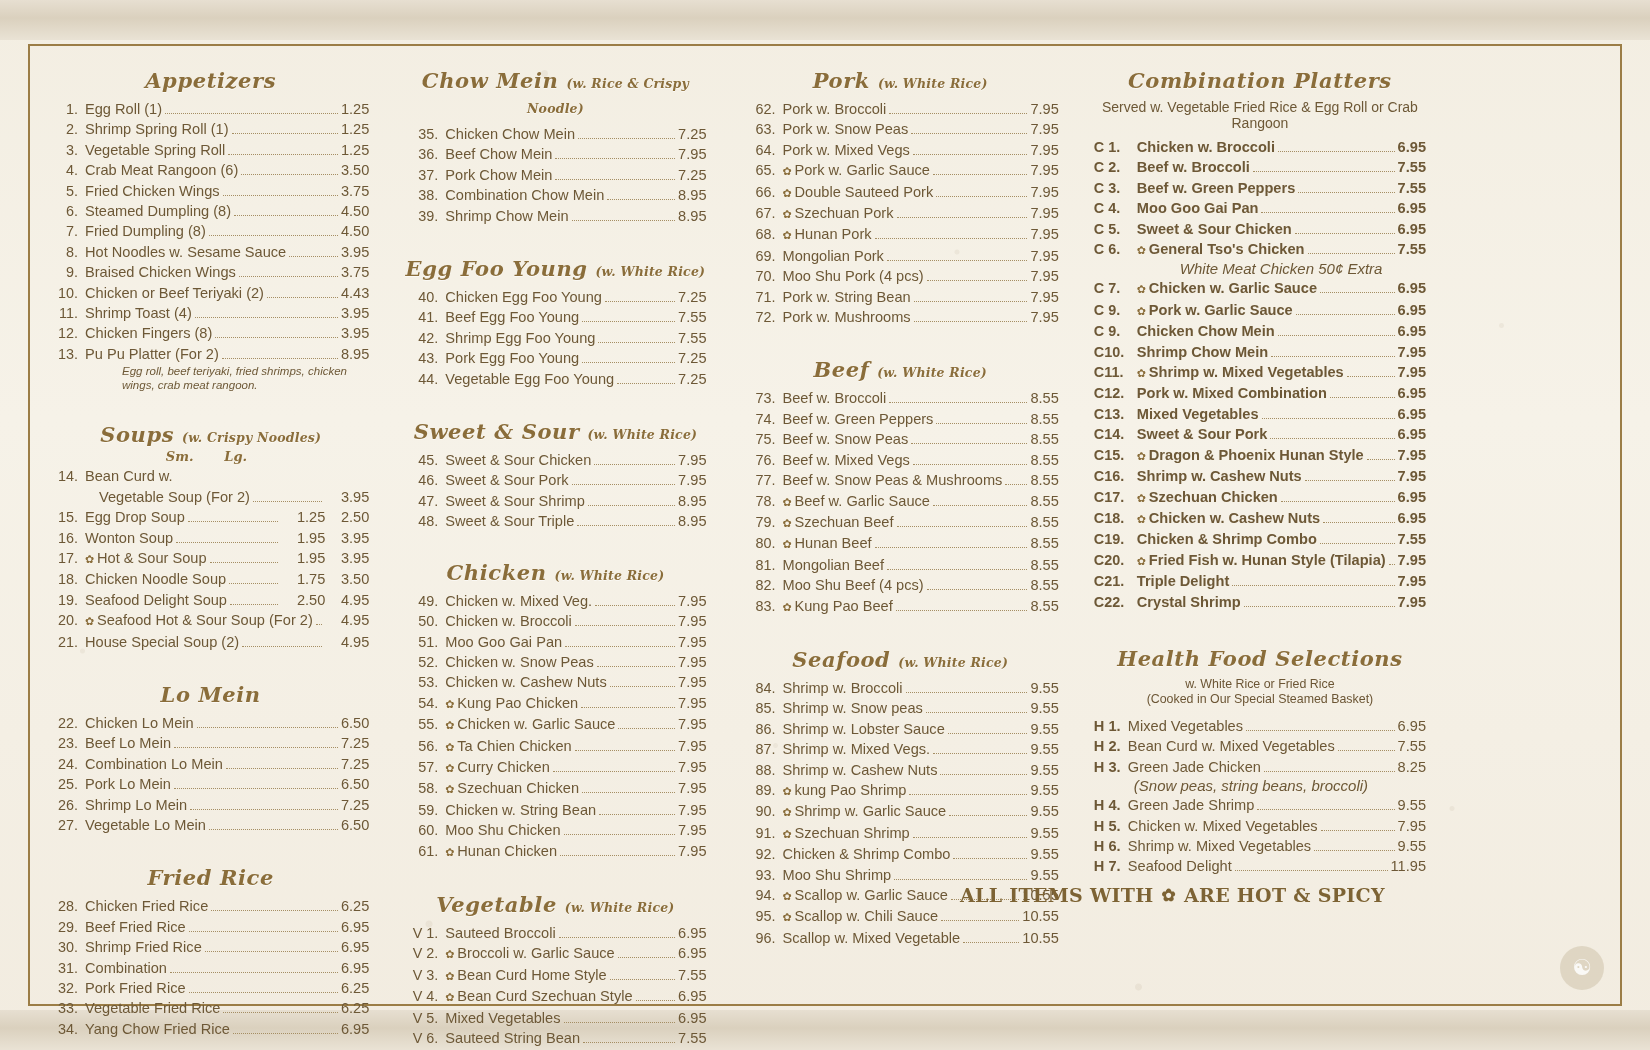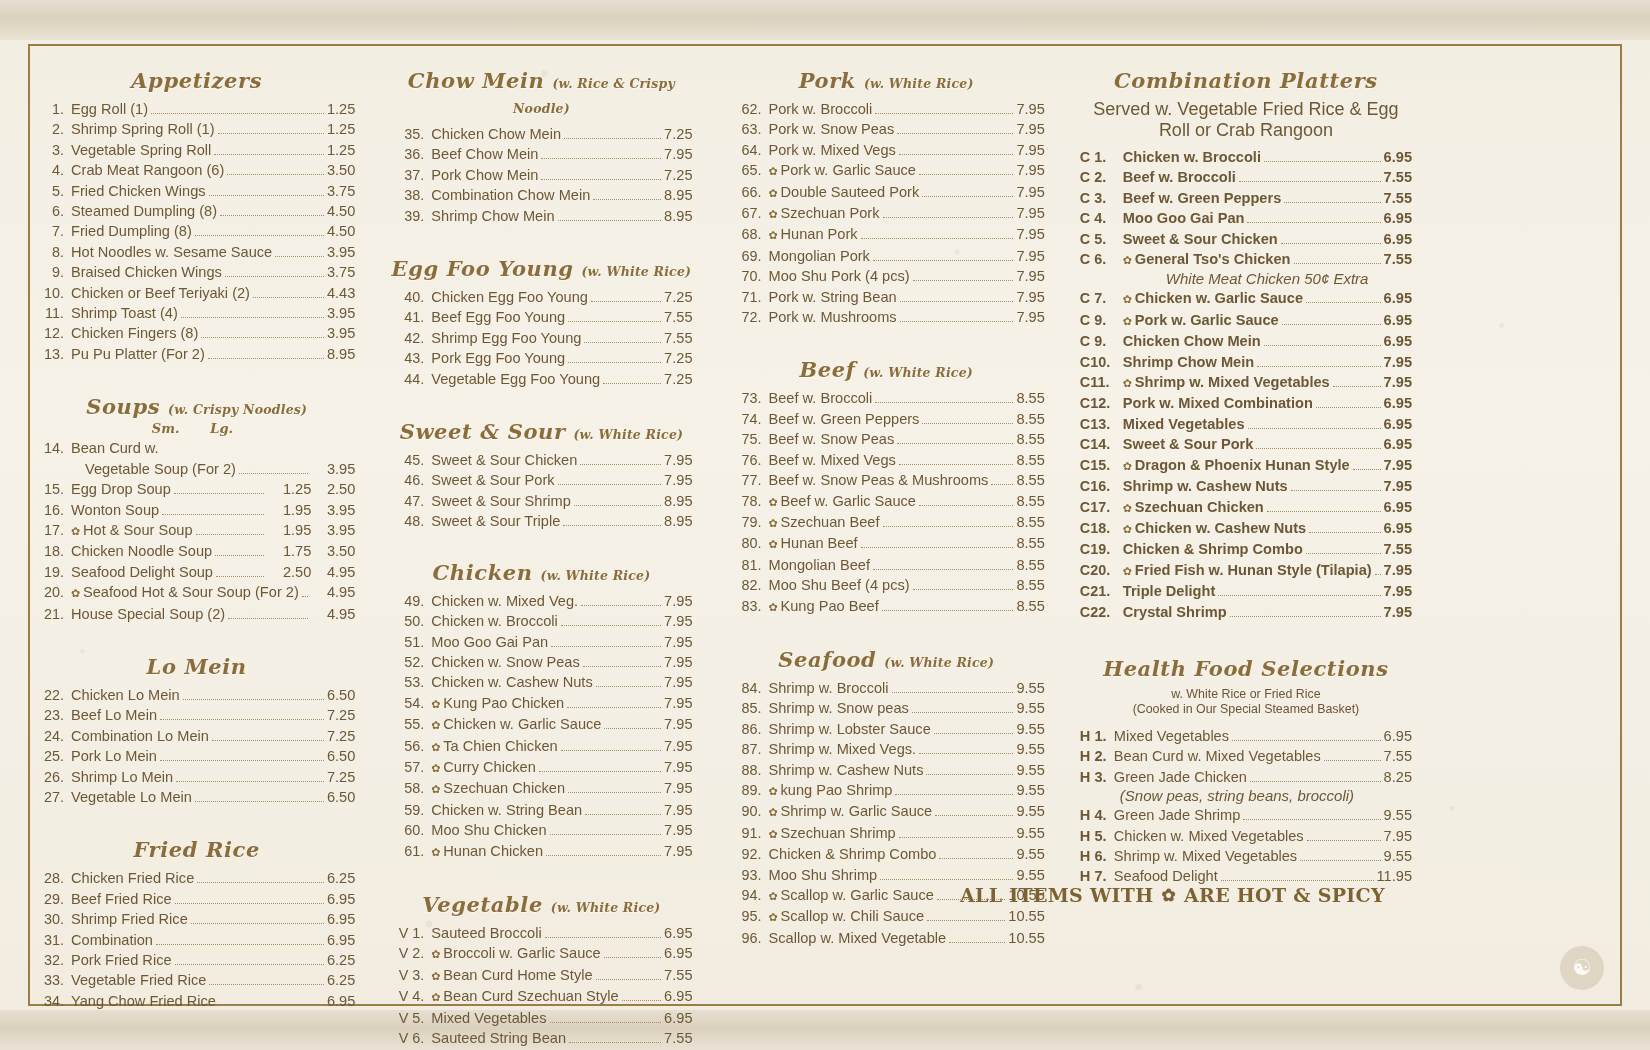--- a/index.html
+++ b/index.html
@@ -38,21 +38,21 @@
   }
   .rule.t1{top:44px;}
   .rule.b1{bottom:44px;}
   .side{
     position:absolute;top:44px;bottom:44px;width:0;border-left:2px solid #9b7d46;
   }
   .side.l{left:28px;}
   .side.r{right:28px;}
 
   .content{
-    position:absolute;left:30px;top:48px;width:1388px;height:902px;
+    position:absolute;left:44px;top:48px;width:1388px;height:902px;
     display:flex;
     gap:11px;
   }
   .col{box-sizing:border-box;}
   .col1{width:400px;padding:20px 14px 0 8px;}
   .col2{width:380px;padding:20px 10px 0 10px;}
   .col3{width:400px;padding:20px 8px 0 14px;}
   .col4{width:410px;padding:20px 6px 0 16px;}
 
   h2.sect{
@@ -93,21 +93,21 @@
     margin:0 3px 4px 3px;
     height:11px;
   }
   .pr{flex:0 0 auto;text-align:right;}
   .pr2{flex:0 0 auto;width:44px;text-align:right;}
   .note{
     font-size:11.5px;font-style:italic;line-height:14px;
     margin:0 0 2px 70px;color:#6d5836;white-space:normal;
   }
   .served{
-    text-align:center;font-size:18px;margin:2px 0 6px 0;color:#6d5836;
+    text-align:center;font-size:14px;margin:2px 0 6px 0;color:#6d5836;
   }
   .combo-name{flex:0 0 auto;font-weight:bold;}
   .bold{font-weight:bold;}
   .indent-note{font-size:15px;font-style:italic;margin:0 0 1px 86px;color:#6d5836;}
   .soup-heads{
     display:flex;justify-content:center;gap:12px;
     font-family:"DejaVu Serif",serif;font-style:italic;font-weight:bold;
     font-size:13px;color:#8a6d3a;margin:-4px 0 2px 0;padding-right:6px;
   }
   .soup-heads span{width:44px;text-align:center;}
@@ -219,20 +219,21 @@
               <span class="dots"></span>
               <span class="pr">3.95</span>
             </li>
           <li>
               <span class="num">13.</span>
               <span class="nm">Pu Pu Platter (For 2)</span>
               <span class="dots"></span>
               <span class="pr">8.95</span>
             </li>
         </ul>
+        <p class="note">Egg roll, beef teriyaki, fried shrimps, chicken wings, crab meat rangoon.</p>
       </div>
 
       <div class="sect-wrap">
         <h2 class="sect"><span>Soups</span> <span class="sub">(w. Crispy Noodles)</span></h2>
         <div class="soup-heads">
           <span>Sm.</span>
           <span>Lg.</span>
         </div>
         <ul class="items">
           <li>

